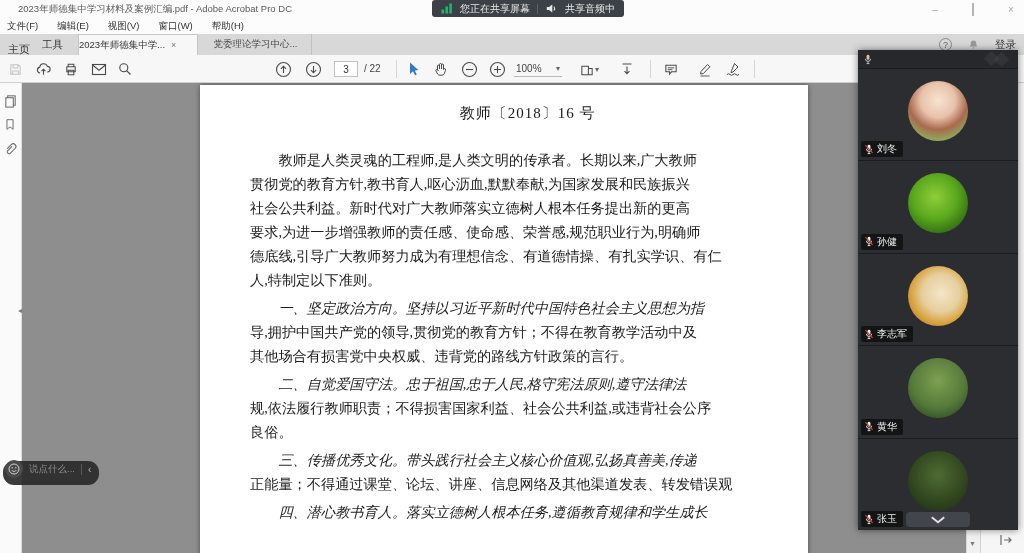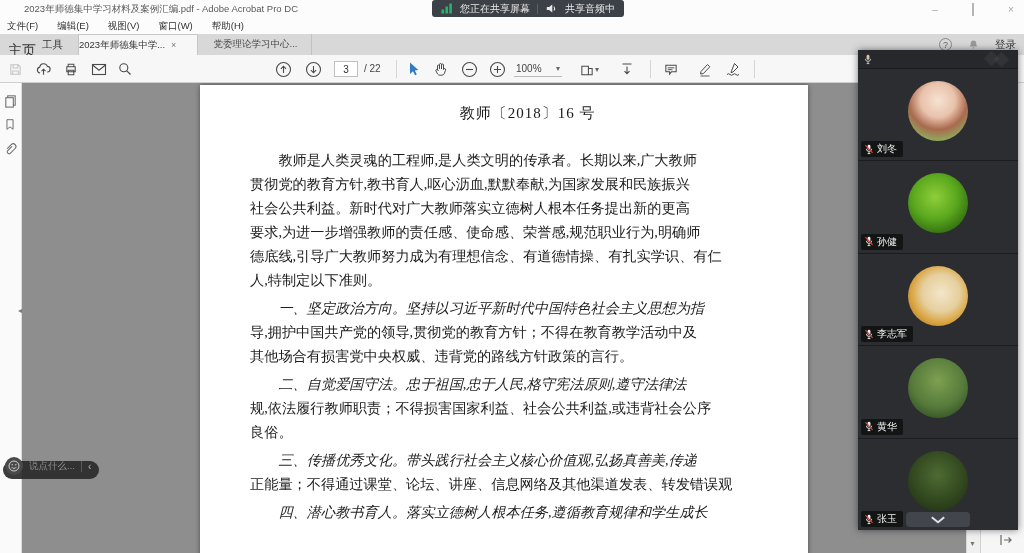--- a/index.html
+++ b/index.html
@@ -2,33 +2,33 @@
 <html><head>
 <meta charset="utf-8">
 <style>
   * { margin:0; padding:0; box-sizing:border-box; }
   html,body { width:1024px; height:553px; overflow:hidden; background:#8e8e8e;
     font-family:"Liberation Sans","DejaVu Sans",sans-serif; }
   .screen { position:absolute; left:0; top:0; width:1024px; height:553px; }
 
   
   .titlebar { position:absolute; left:0; top:0; width:100%; height:18px; background:#fcfcfc; }
-  .win-title { position:absolute; left:24px; top:3px; font-size:9.5px; color:#5a5a5a; }
+  .win-title { position:absolute; left:18px; top:3px; font-size:9.5px; color:#5a5a5a; }
   .win-controls { position:absolute; right:6px; top:0; height:18px; display:flex; align-items:center; gap:24px; }
   .win-btn { font-size:10px; color:#a8a8a8; width:14px; text-align:center; cursor:default; }
   .win-max-box { width:8px; height:8px; border:1px solid #b5b5b5; }
 
   
   .menubar { position:absolute; left:0; top:18px; width:100%; height:16px; background:#fcfcfc;
     display:flex; align-items:center; padding-left:7px; gap:19px; }
   .menu-item { font-size:9.5px; color:#333; }
 
   
   .tabbar { position:absolute; left:0; top:34px; width:100%; height:21px; background:#d8d8d8; }
-  .tab-home { position:absolute; left:8px; top:8px; font-size:14px; color:#333; }
+  .tab-home { position:absolute; left:8px; top:8px; font-size:11px; color:#333; }
   .tab-tools { position:absolute; left:42px; top:4px; font-size:10.5px; color:#333; }
   .doc-tab-active { position:absolute; left:78px; top:0; width:120px; height:21px; background:#f7f7f7;
     border:1px solid #c6c6c6; border-bottom:none; display:flex; align-items:center;
     justify-content:flex-start; gap:6px; font-size:9.5px; color:#333; }
   .doc-tab { position:absolute; left:200px; top:0; width:112px; height:21px;
     border-right:1px solid #c2c2c2; display:flex; align-items:center; justify-content:center;
     font-size:9.5px; color:#444; }
   .tab-close { color:#777; font-size:9px; }
   .tabbar-right { position:absolute; right:8px; top:0; height:21px; display:flex; align-items:center; gap:15px; }
   .help-circle { width:13px; height:13px; border:1px solid #888; border-radius:50%; color:#666;
@@ -92,21 +92,21 @@
   .avatar { position:absolute; left:50%; top:12px; transform:translateX(-50%);
     width:60px; height:60px; border-radius:50%; }
   .name-tag { position:absolute; left:3px; bottom:3px; background:rgba(15,15,15,0.82);
     border-radius:2px; padding:1px 6px 1px 3px; display:flex; align-items:center; gap:3px; }
   .name-tag .nm { font-size:10px; color:#f0f0f0; white-space:nowrap;font-family:Liberation Mono, monospace; }
   .conf-chevron { position:absolute; left:50%; bottom:3px; transform:translateX(-50%);
     width:64px; height:15px; background:#42464c; border-radius:4px;
     display:flex; align-items:center; justify-content:center; z-index:5; }
 
   
-  .chat-pill { position:absolute; left:3px; top:461px; height:18px; background:rgba(42,42,42,0.92);
+  .chat-pill { position:absolute; left:3px; top:461px; height:24px; background:rgba(42,42,42,0.92);
     border-radius:11px; display:flex; align-items:center; padding:0 8px 8px 2px; gap:6px; z-index:45; }
   .chat-smiley { width:18px; height:18px; border-radius:50%; background:#4a4a4a;
     display:flex; align-items:center; justify-content:center; }
   .chat-placeholder { font-size:9.5px; color:#8f8f8f; }
   .chat-div { width:1px; height:11px; background:#5a5a5a; }
   .chat-collapse { font-size:10px; color:#b5b5b5; }
 
   svg { display:block; }
 </style>
 </head>

